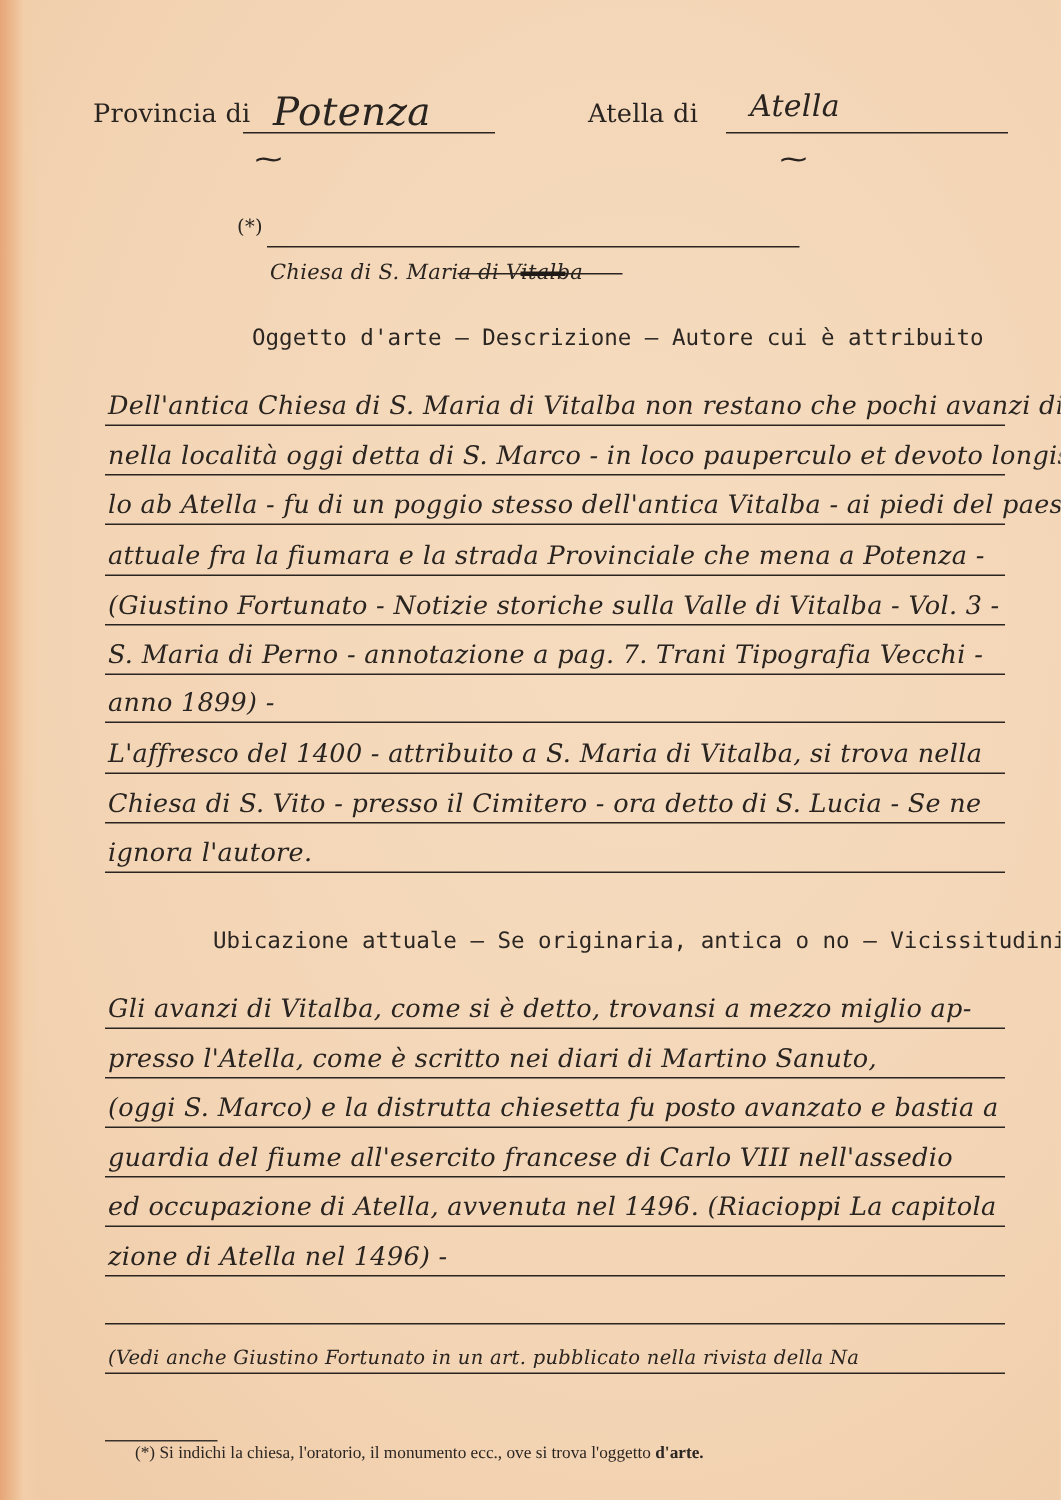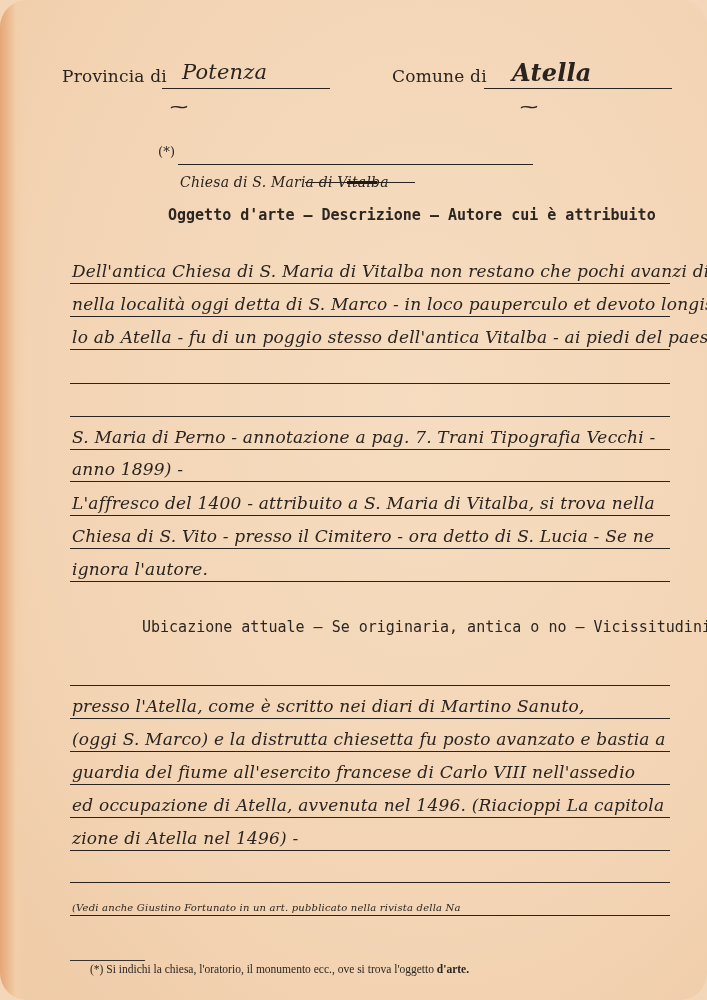--- a/index.html
+++ b/index.html
@@ -7,21 +7,20 @@
     width: 707px; height: 1000px; overflow: hidden;
     background: #f3d7b8;
     position: relative;
     font-family: "DejaVu Serif", serif;
   }
   .page {
     position: absolute; left: 0; top: 0; width: 707px; height: 1000px;
     background:
       linear-gradient(90deg, #e6a678 0px, #ecb98e 8px, #f2cfaa 16px, rgba(244,215,186,0) 26px),
       radial-gradient(ellipse at 60% 40%, #f6dcc0 0%, #f3d5b5 60%, #efcaa6 100%);
-    border-radius: 27px;
   }
   .hw {
     font-family: "DejaVu Serif", serif;
     font-style: italic;
     color: #2a2420;
     font-size: 17px;
     letter-spacing: 0.2px;
     white-space: nowrap;
   }
   .print {
@@ -43,60 +42,62 @@
   .foot { font-family: Liberation Serif, serif; font-size: 11.5px; color: #2b2622; white-space: nowrap; }
   .foot b { font-weight: bold; }
 </style>
 </head>
 <body>
 
 <div class="page">
 
   <div class="abs" style="left:62px; top:62px; width:270px; height:30px;">
     <span class="hw abs" style="left:0; top:4px; font-size:17px; font-style:normal; font-family:'DejaVu Serif',serif;">Provincia di</span>
-    <span class="hw abs" style="left:120px; top:-2px; font-size:21px;">Potenza</span>
+    <span class="hw abs" style="left:120px; top:-2px; font-size:26px;">Potenza</span>
     <div class="rule" style="left:100px; top:26px; width:168px;"></div>
   </div>
   <div class="squig" style="left:170px; top:98px;">⁓</div>
 
   <div class="abs" style="left:392px; top:62px; width:290px; height:30px;">
-    <span class="hw abs" style="left:0; top:4px; font-size:17px; font-style:normal;">Comune di</span>
-    <span class="hw abs" style="left:120px; top:-4px; font-size:24px;font-weight:bold;">Atella</span>
+    <span class="hw abs" style="left:0; top:4px; font-size:17px; font-style:normal;">Atella di</span>
+    <span class="hw abs" style="left:108px; top:-4px; font-size:20px;">Atella</span>
     <div class="rule" style="left:92px; top:26px; width:188px;"></div>
   </div>
   <div class="squig" style="left:520px; top:98px;">⁓</div>
 
   <div class="abs" style="left:158px; top:138px; width:380px; height:30px;">
     <span class="hw abs" style="left:0; top:6px; font-size:13px; font-style:normal;">(*)</span>
     <span class="hw abs" style="left:22px; top:0; font-size:14px;margin-top:36px;">Chiesa di S. Maria di Vitalba</span>
     <div class="rule" style="left:20px; top:26px; width:355px;"></div>
   </div>
   <div class="ornament">
     <div class="l"></div>
       <div class="c"></div>
   </div>
 
-  <div class="print abs" style="left:168px; top:206px;font-weight:bold;">Oggetto d'arte — Descrizione — Autore cui è attribuito</div>
+  <div class="print abs" style="left:168px; top:216px;">Oggetto d'arte — Descrizione — Autore cui è attribuito</div>
 
   <div class="line-row" style="top:256px;">
       <span class="hw">Dell'antica Chiesa di S. Maria di Vitalba non restano che pochi avanzi di muri</span>
       <div class="rule"></div>
     </div>
   <div class="line-row" style="top:289px;">
       <span class="hw">nella località oggi detta di S. Marco - in loco pauperculo et devoto longiscu</span>
       <div class="rule"></div>
     </div>
   <div class="line-row" style="top:322px;">
       <span class="hw">lo ab Atella - fu di un poggio stesso dell'antica Vitalba - ai piedi del paese</span>
       <div class="rule"></div>
     </div>
   <div class="line-row" style="top:356px;">
+      <span class="hw">attuale fra la fiumara e la strada Provinciale che mena a Potenza -</span>
       <div class="rule"></div>
     </div>
   <div class="line-row" style="top:389px;">
+      <span class="hw">(Giustino Fortunato - Notizie storiche sulla Valle di Vitalba - Vol. 3 -</span>
       <div class="rule"></div>
     </div>
   <div class="line-row" style="top:422px;">
       <span class="hw">S. Maria di Perno - annotazione a pag. 7. Trani Tipografia Vecchi -</span>
       <div class="rule"></div>
     </div>
   <div class="line-row" style="top:454px;">
       <span class="hw">anno 1899) -</span>
       <div class="rule"></div>
     </div>
@@ -109,20 +110,21 @@
       <div class="rule"></div>
     </div>
   <div class="line-row" style="top:554px;">
       <span class="hw">ignora l'autore.</span>
       <div class="rule"></div>
     </div>
 
   <div class="print abs" style="left:142px; top:618px;">Ubicazione attuale — Se originaria, antica o no — Vicissitudini</div>
 
   <div class="line-row" style="top:658px;">
+      <span class="hw">Gli avanzi di Vitalba, come si è detto, trovansi a mezzo miglio ap-</span>
       <div class="rule"></div>
     </div>
   <div class="line-row" style="top:691px;">
       <span class="hw">presso l'Atella, come è scritto nei diari di Martino Sanuto,</span>
       <div class="rule"></div>
     </div>
   <div class="line-row" style="top:724px;">
       <span class="hw">(oggi S. Marco) e la distrutta chiesetta fu posto avanzato e bastia a</span>
       <div class="rule"></div>
     </div>
@@ -135,21 +137,21 @@
       <div class="rule"></div>
     </div>
   <div class="line-row" style="top:823px;">
       <span class="hw">zione di Atella nel 1496) -</span>
       <div class="rule"></div>
     </div>
   <div class="line-row" style="top:855px;">
       <div class="rule"></div>
     </div>
   <div class="line-row" style="top:888px;">
-      <span class="hw" style="font-size:10px;">(Vedi anche Giustino Fortunato in un art. pubblicato nella rivista della Na</span>
+      <span class="hw" style="font-size:13px;">(Vedi anche Giustino Fortunato in un art. pubblicato nella rivista della Na</span>
       <div class="rule"></div>
     </div>
 
   <div class="thinrule" style="left:70px; top:960px; width:75px;"></div>
   <div class="foot abs" style="left:90px; top:963px;">
     <span>(*) Si indichi la chiesa, l'oratorio, il monumento ecc., ove si trova l'oggetto </span><b>d'arte.</b>
   </div>
 </div>
 
 </body></html>

